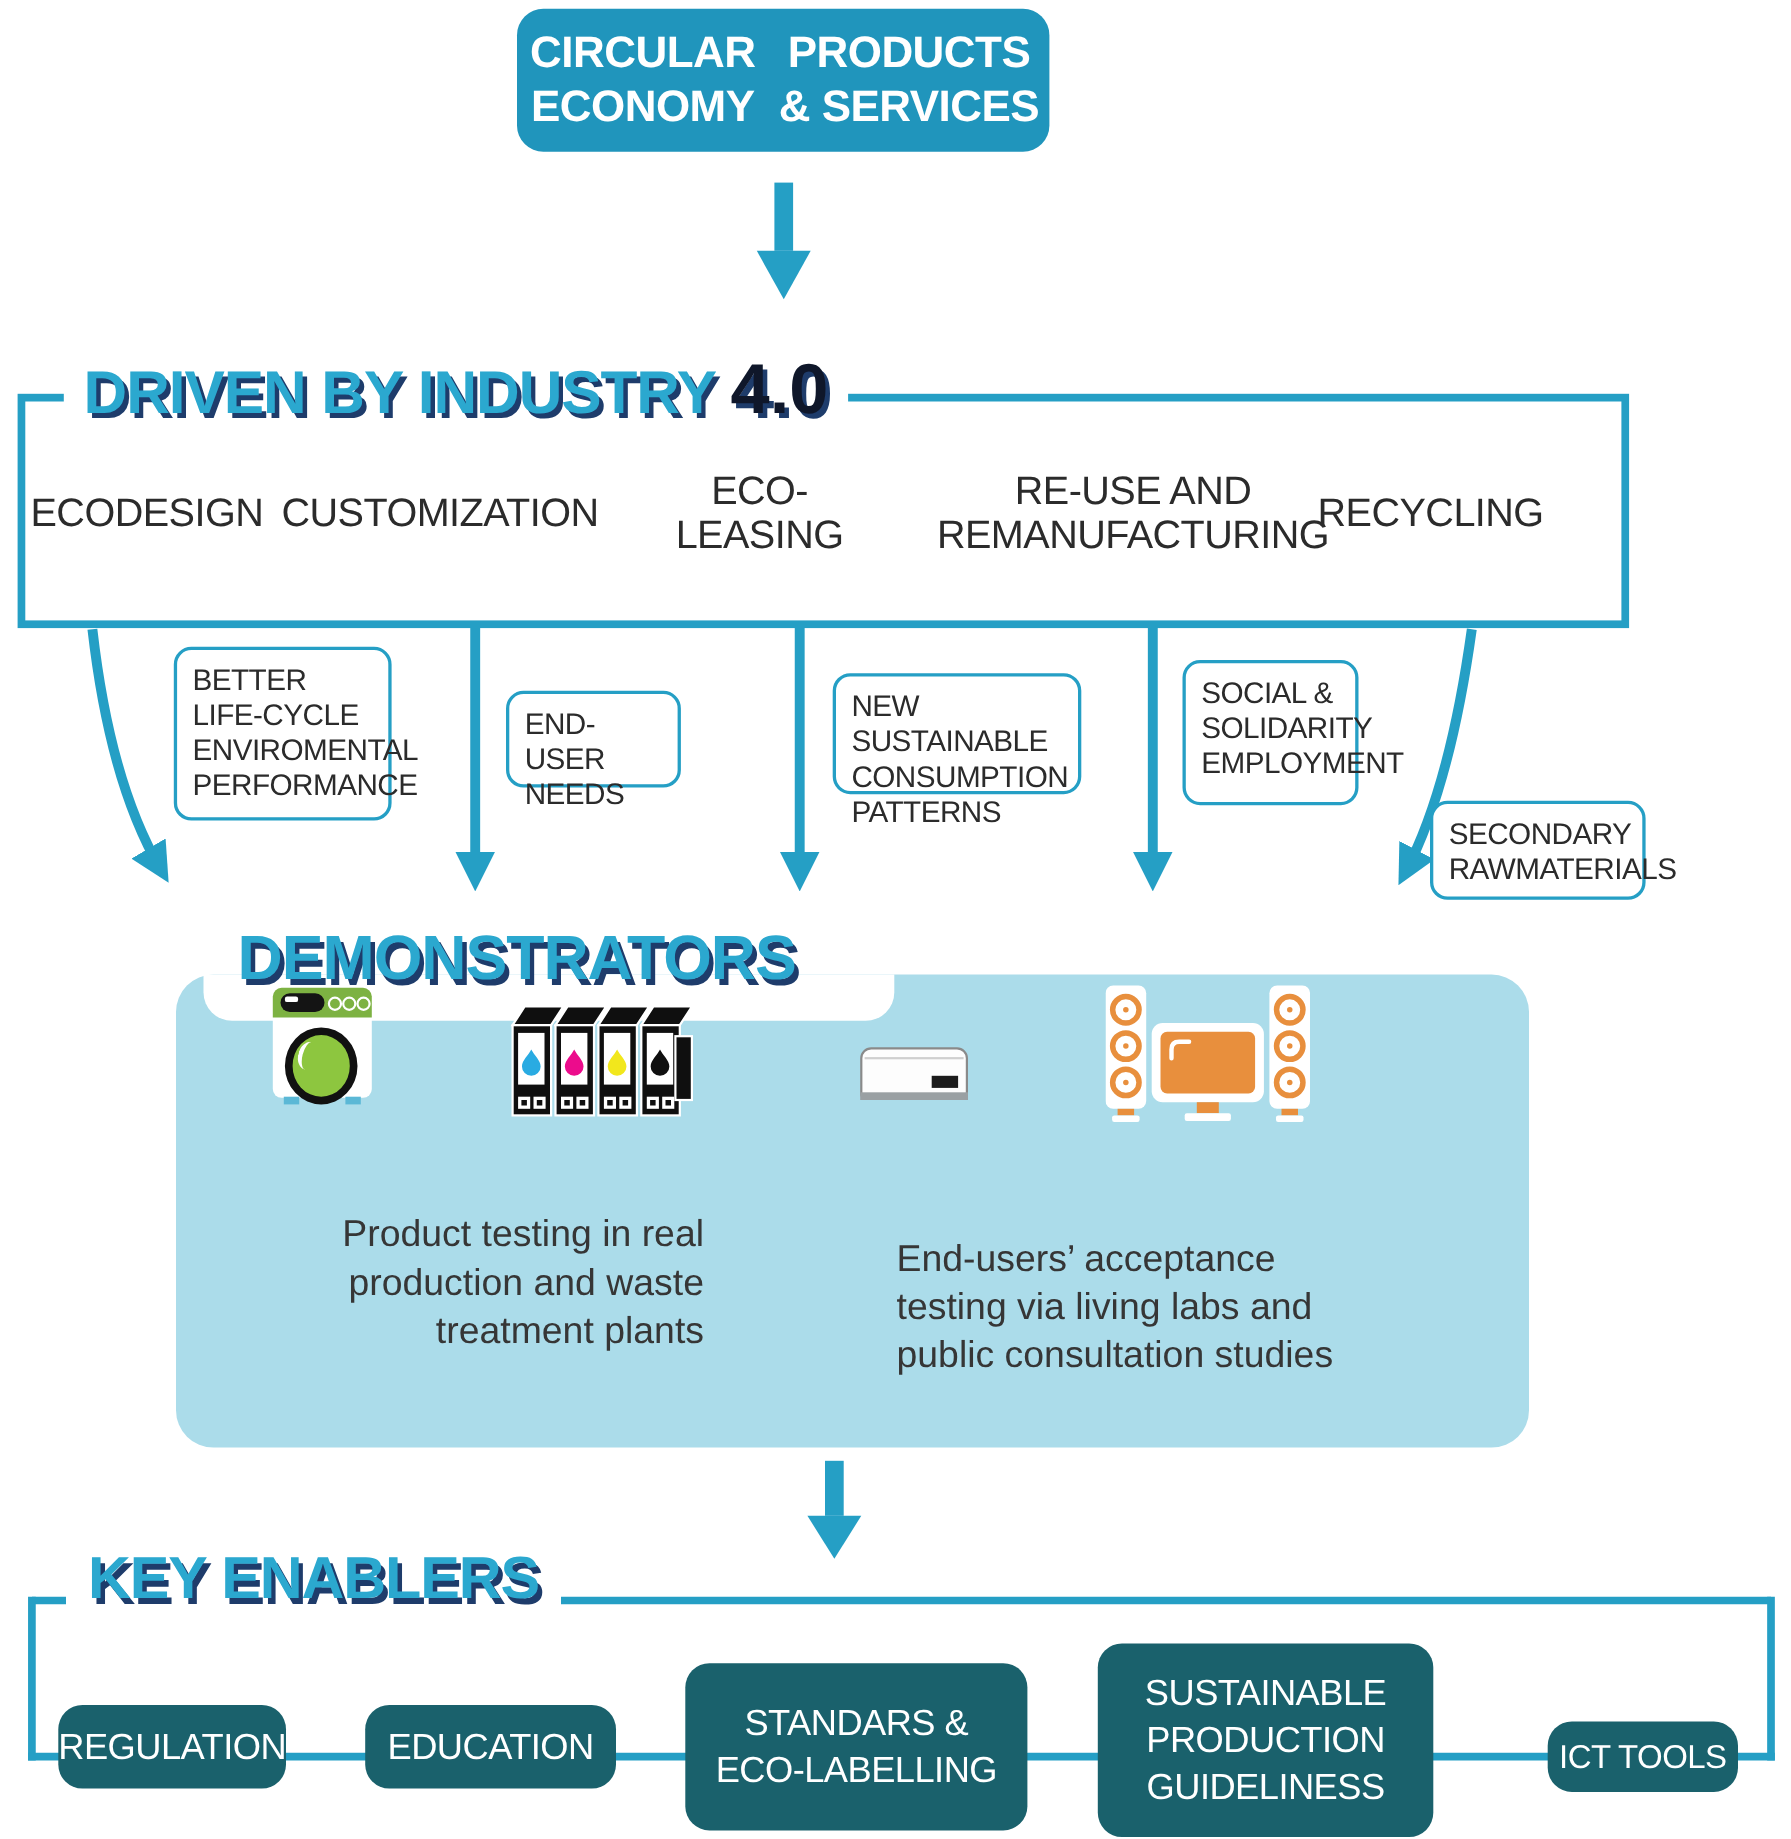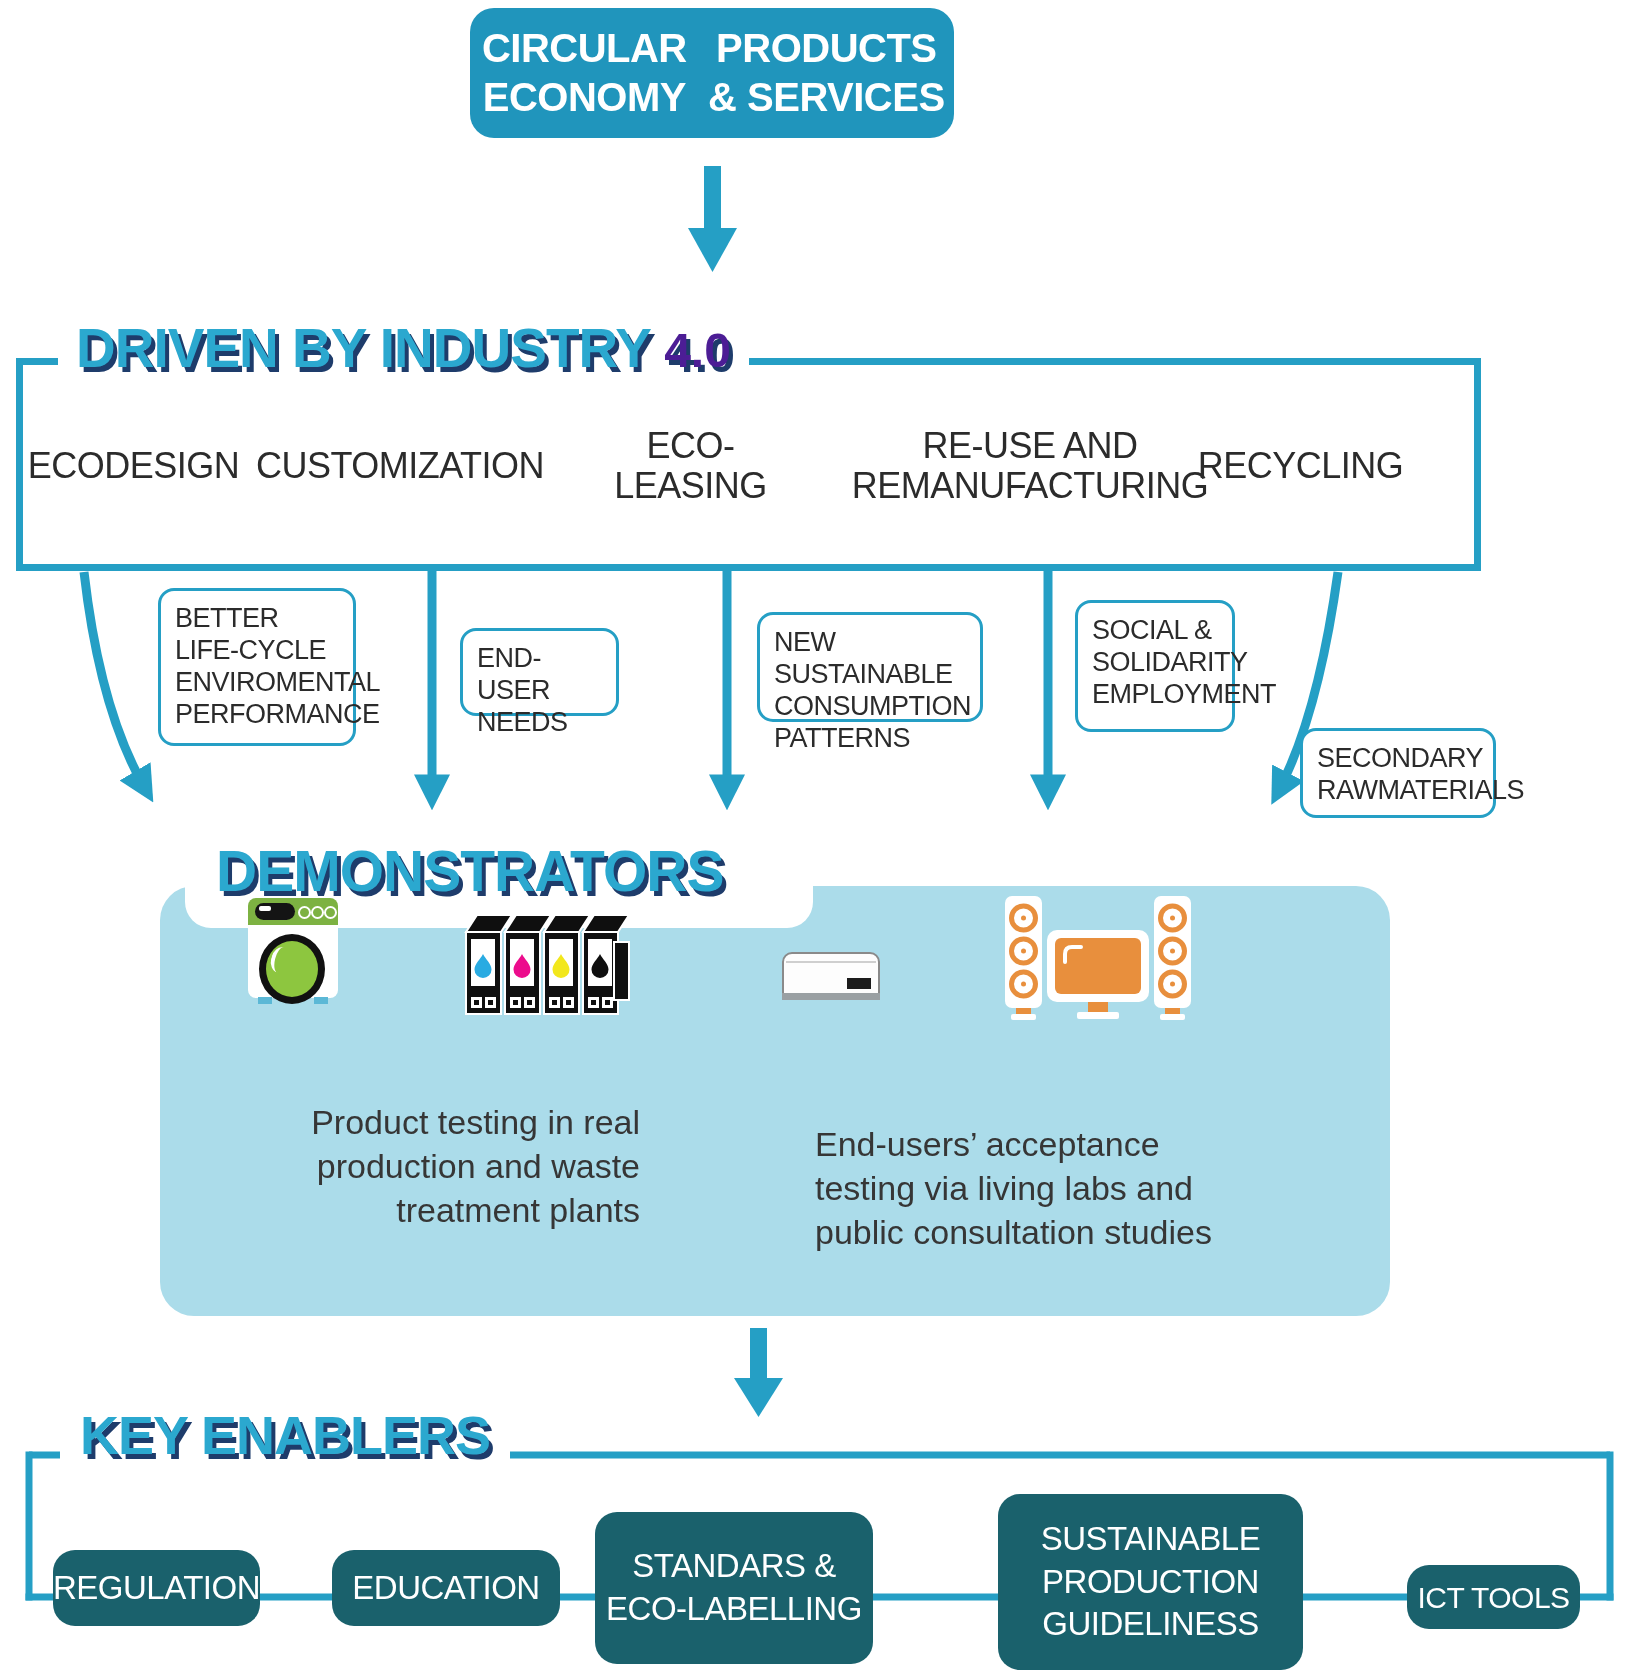--- a/index.html
+++ b/index.html
@@ -14,21 +14,21 @@
   
   #overlay{position:absolute;left:0;top:0;z-index:1;}
 
   
   .industry-box{position:absolute;left:16px;top:358px;width:1465px;height:213px;
     border:7px solid #259FC5;box-sizing:border-box;background:transparent;z-index:0;}
   .industry-title{position:absolute;left:58px;top:316px;background:#fff;padding:0 18px;z-index:2;
     white-space:nowrap;}
   .industry-title .t-main{font-size:55px;font-weight:bold;color:#2BA8CF;
     text-shadow:4px 5px 0 #1E3C6B;letter-spacing:-1px;}
-  .industry-title .t-num{font-size:48px;font-weight:bold;color:#4c1d95;
+  .industry-title .t-num{font-size:64px;font-weight:bold;color:#0f172a;
     text-shadow:4px 5px 0 #1E3C6B;}
   .ind-item{position:absolute;top:420px;height:92px;display:flex;align-items:center;justify-content:center;
     text-align:center;font-size:36px;color:#2B2B2B;letter-spacing:-0.5px;line-height:1.1;z-index:2;}
   .ind-0{left:36px;width:195px;}
   .ind-1{left:280px;width:240px;}
   .ind-2{left:588px;width:205px;}
   .ind-3{left:905px;width:250px;}
   .ind-4{left:1208px;width:185px;}
 
   
@@ -78,21 +78,21 @@
 
   
   .ke-title{position:absolute;left:60px;top:1404px;background:#fff;padding:0 20px;z-index:2;
     font-size:54px;font-weight:bold;color:#2BA8CF;text-shadow:4px 5px 0 #1E3C6B;
     letter-spacing:-1px;white-space:nowrap;}
   .pill{position:absolute;background:#1A616C;border-radius:22px;color:#fff;display:flex;
     flex-direction:column;justify-content:center;align-items:center;text-align:center;
     z-index:2;font-size:33px;letter-spacing:-0.5px;line-height:1.3;}
   .pl-0{left:53px;top:1550px;width:207px;height:76px;}
   .pl-1{left:332px;top:1550px;width:228px;height:76px;}
-  .pl-2{left:595px;top:1512px;width:278px;height:152px;}
+  .pl-2{left:623px;top:1512px;width:311px;height:152px;}
   .pl-3{left:998px;top:1494px;width:305px;height:176px;}
   .pl-4{left:1407px;top:1565px;width:173px;height:64px;font-size:30px;}
 </style>
 </head>
 <body>
 
 <div id="canvas">
 
   <svg id="overlay" width="1628" height="1672" viewBox="0 0 1628 1672">
     <defs>

